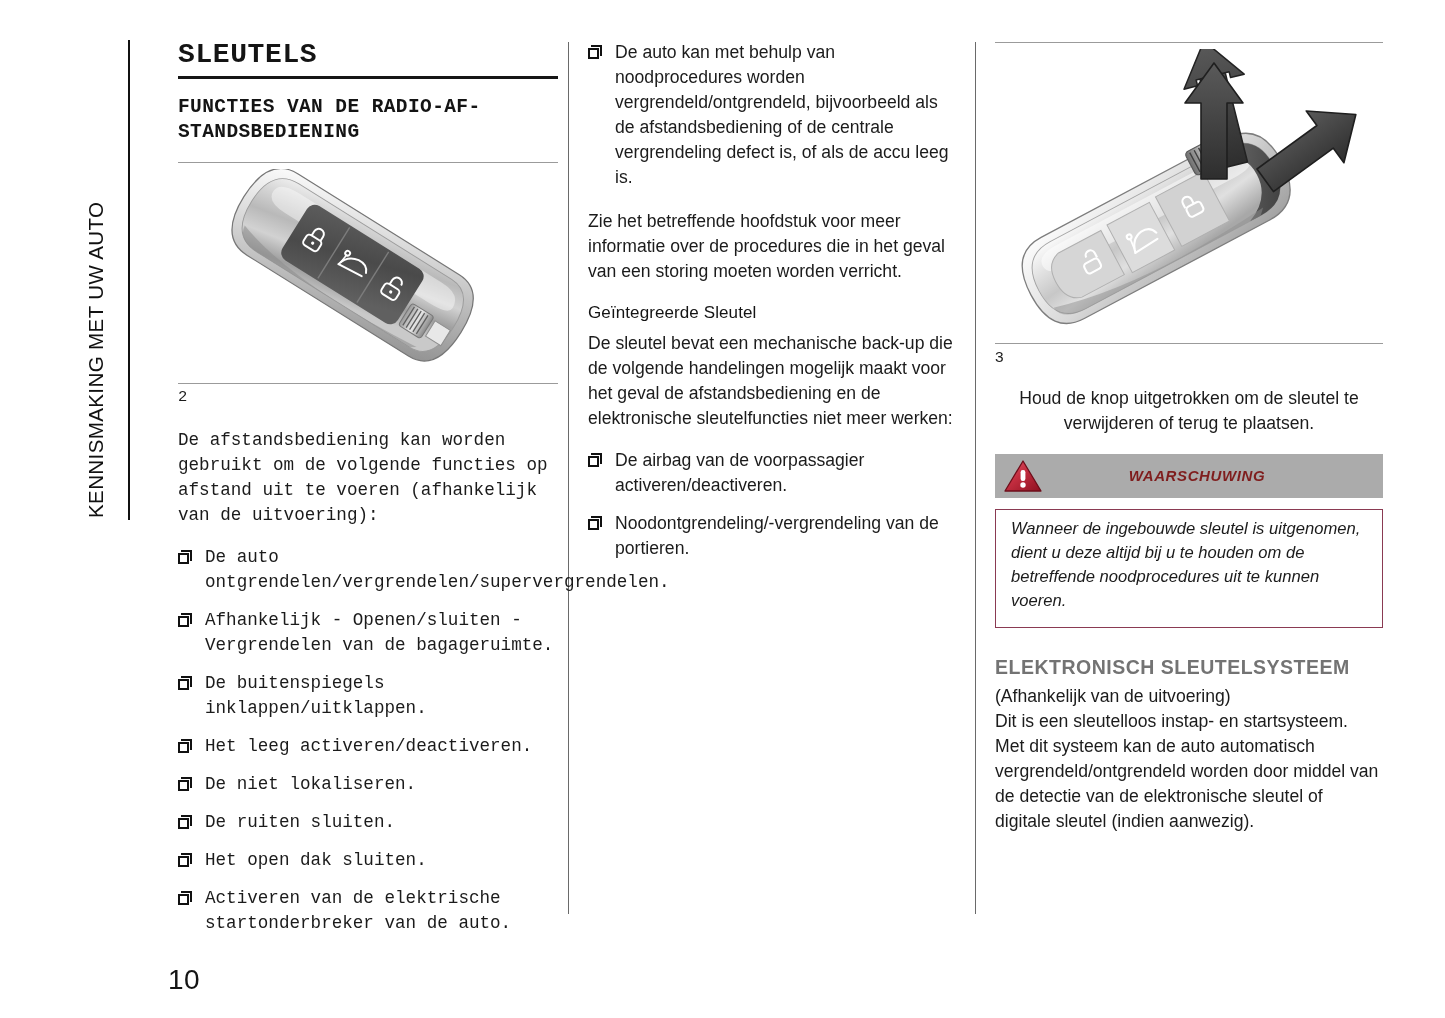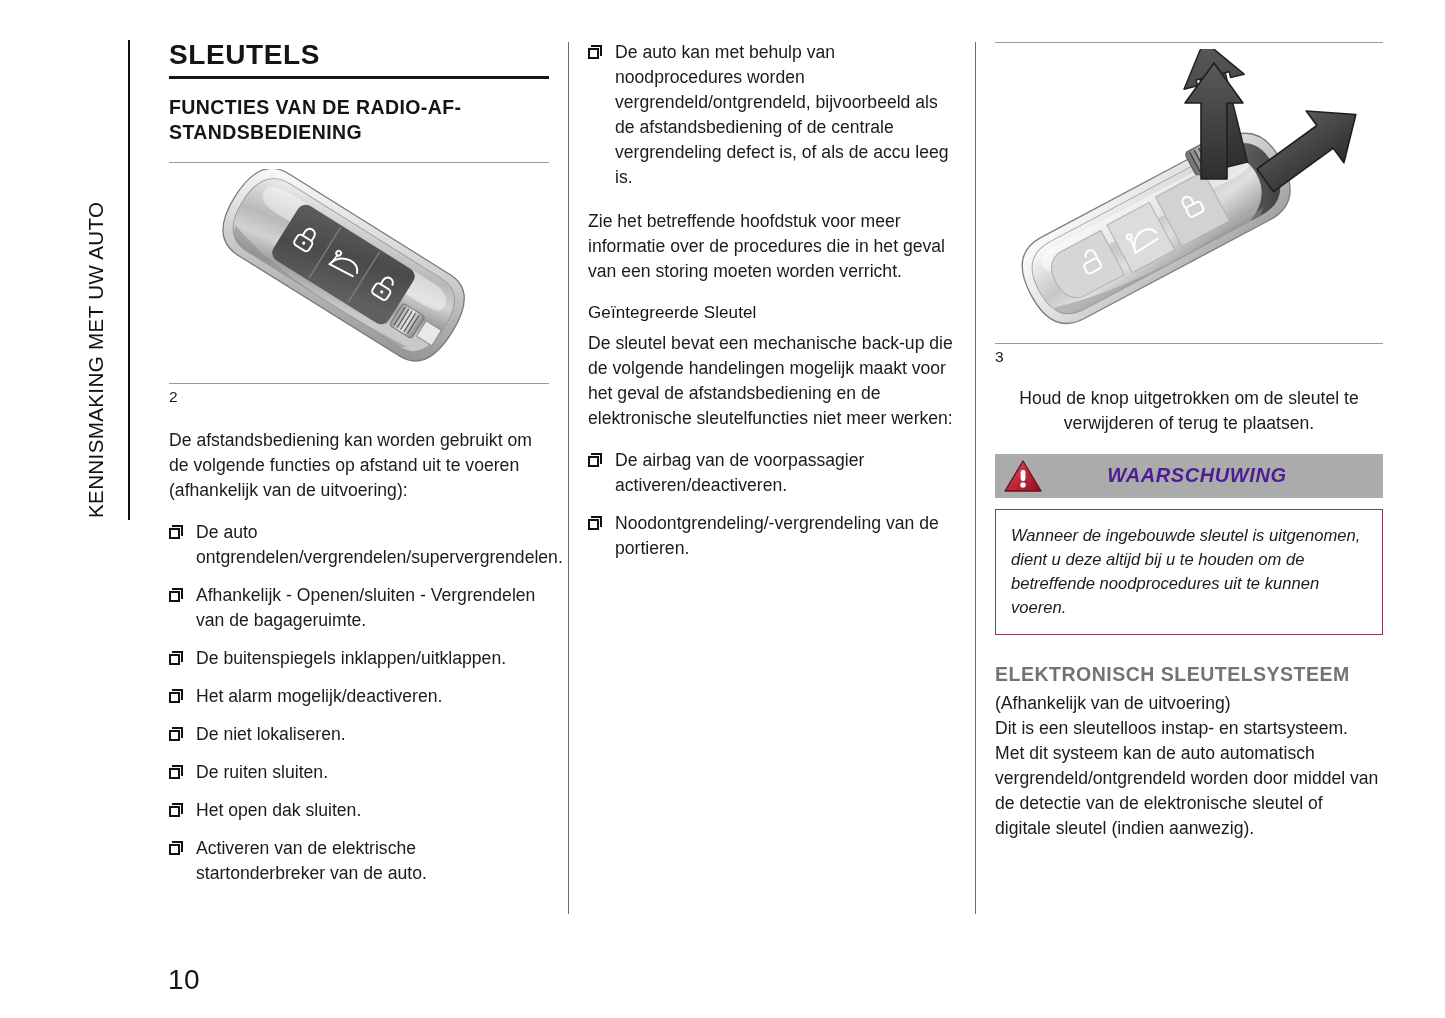--- a/index.html
+++ b/index.html
@@ -46,21 +46,21 @@
     letter-spacing: 0.4px;
     font-weight: 400;
     color: #111;
   }
 
   
   .col {
     position: absolute;
     top: 40px;
   }
-  .col-left  { left: 169px;  width: 380px; }
+  .col-left  { left: 178px;  width: 380px; font-family: Liberation Mono, monospace; }
   .col-mid   { left: 588px;  width: 372px; }
   .col-right { left: 995px;  width: 388px; }
 
   .col-divider {
     position: absolute;
     top: 42px;
     width: 1px;
     height: 872px;
     background: #6a6a6a;
   }
@@ -184,30 +184,30 @@
   }
   .warn-bar .tri-wrap {
     width: 56px;
     display: flex;
     align-items: center;
     justify-content: center;
   }
   .warn-bar .warn-label {
     flex: 1;
     text-align: center;
-    font-size: 20px;
+    font-size: 15px;
     font-weight: 700;
     font-style: italic;
-    color: #4c1d95;
+    color: #7f1d1d;
     letter-spacing: 0.6px;
     padding-right: 40px;
   }
   .warn-body {
     border: 1.6px solid #8a3a52;
-    padding: 14px 15px 14px 15px;
+    padding: 7px 15px 14px 15px;
     margin-top: 11px;
   }
   .warn-body p {
     font-size: 16.6px;
     font-style: italic;
     line-height: 1.44;
     color: #1b1b1b;
   }
 
   
@@ -343,21 +343,21 @@
             <span class="back"></span>
             <span class="front"></span>
           </span>
         <span>De buitenspiegels inklappen/uitklappen.</span>
       </li>
       <li>
         <span class="bullet-box">
             <span class="back"></span>
             <span class="front"></span>
           </span>
-        <span>Het alarm mogelijk/deactiveren.</span>
+        <span>Het leeg activeren/deactiveren.</span>
       </li>
       <li>
         <span class="bullet-box">
             <span class="back"></span>
             <span class="front"></span>
           </span>
         <span>De niet lokaliseren.</span>
       </li>
       <li>
         <span class="bullet-box">

